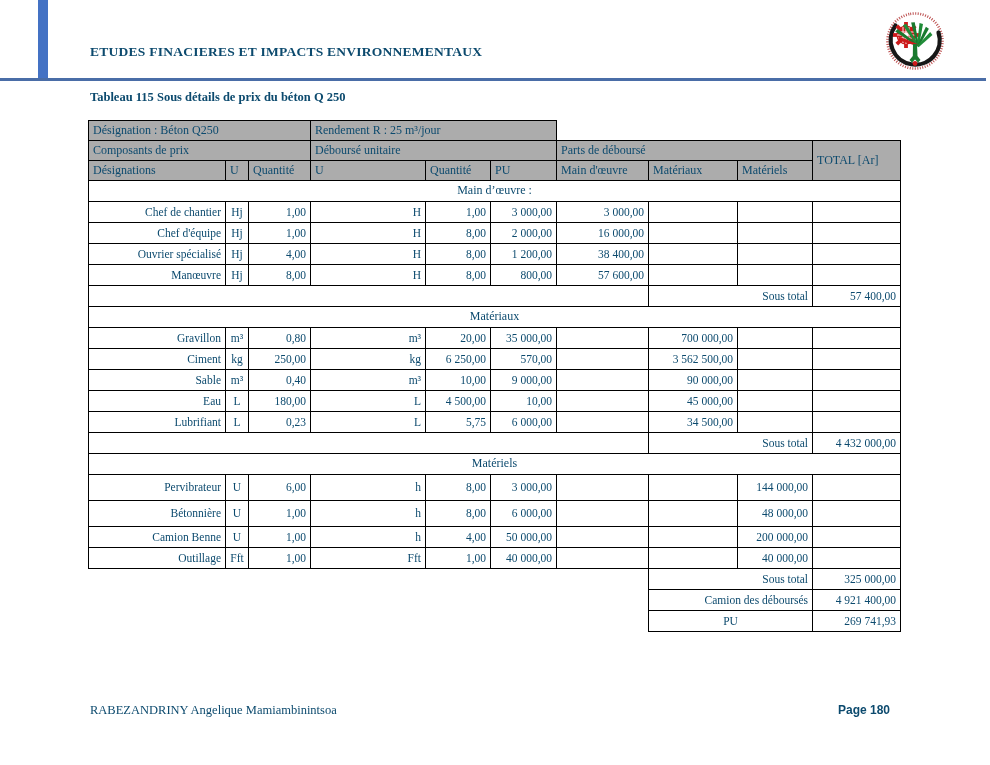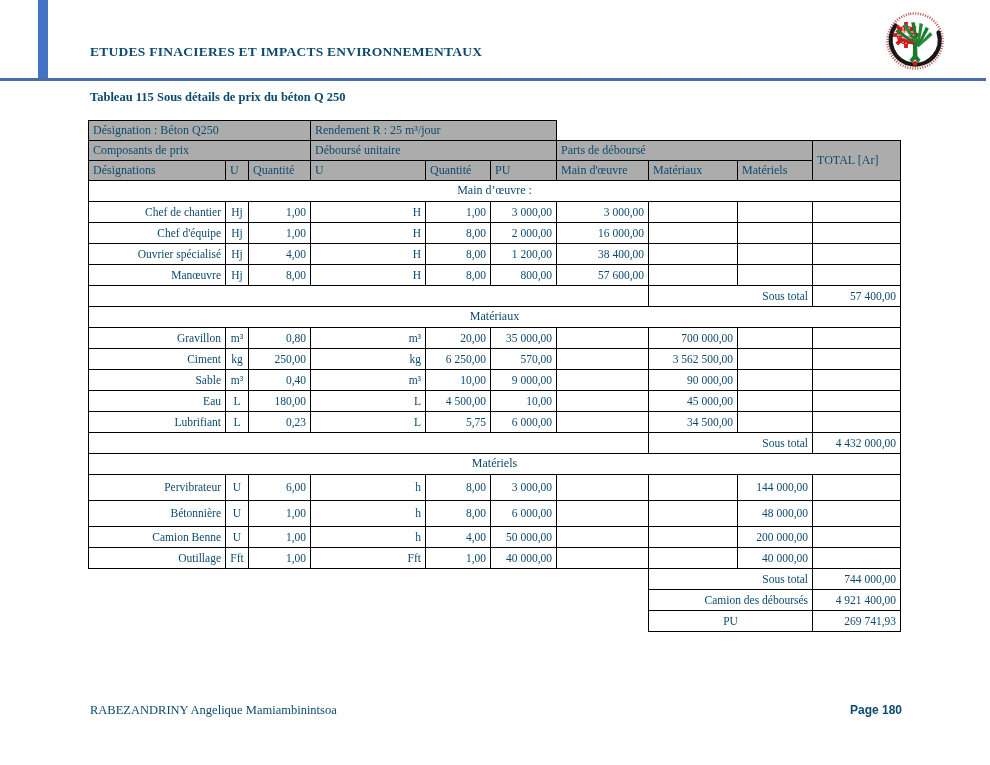--- a/index.html
+++ b/index.html
@@ -31,21 +31,21 @@
   table.cost tr.tall td{height:25px;}
   table.cost td.hdr{background:#acacac;text-align:left;font-size:12px;}
   table.cost td.total-hdr{font-size:12px;margin-left:12px;}
   table.cost td.ghost{border:none;background:#fff;}
   table.cost td.section{text-align:center;font-size:12px;}
   table.cost td.c-left{text-align:right;}
   table.cost td.c-center{text-align:center;}
   table.cost td.c-right{text-align:right;}
   .footer-name{position:absolute;left:90px;top:703px;font-size:12.5px;white-space:nowrap;}
   .footer-page{
-    position:absolute;right:88px;top:703px;font-size:12px;font-weight:700;
+    position:absolute;right:100px;top:703px;font-size:12px;font-weight:700;
     font-family:"Liberation Sans","DejaVu Sans",sans-serif;white-space:nowrap;text-align:center;
   }
 </style>
 </head>
 <body>
 
 <div class="page">
 
   <div class="vbar"></div>
 
@@ -310,21 +310,21 @@
           <td class="c-right">1,00</td>
           <td class="c-right">40 000,00</td>
           <td class="c-right"></td>
           <td class="c-right"></td>
           <td class="c-right">40 000,00</td>
           <td class="c-right"></td>
         </tr>
         <tr>
           <td class="ghost" colspan="7"></td>
           <td class="c-right" colspan="2">Sous total</td>
-          <td class="c-right">744 000,00</td>
+          <td class="c-right">325 000,00</td>
         </tr>
         <tr>
           <td class="ghost" colspan="7"></td>
           <td class="c-right" colspan="2">Camion des déboursés</td>
           <td class="c-right">4 921 400,00</td>
         </tr>
         <tr>
           <td class="ghost" colspan="7"></td>
           <td class="c-center" colspan="2">PU</td>
           <td class="c-right">269 741,93</td>

